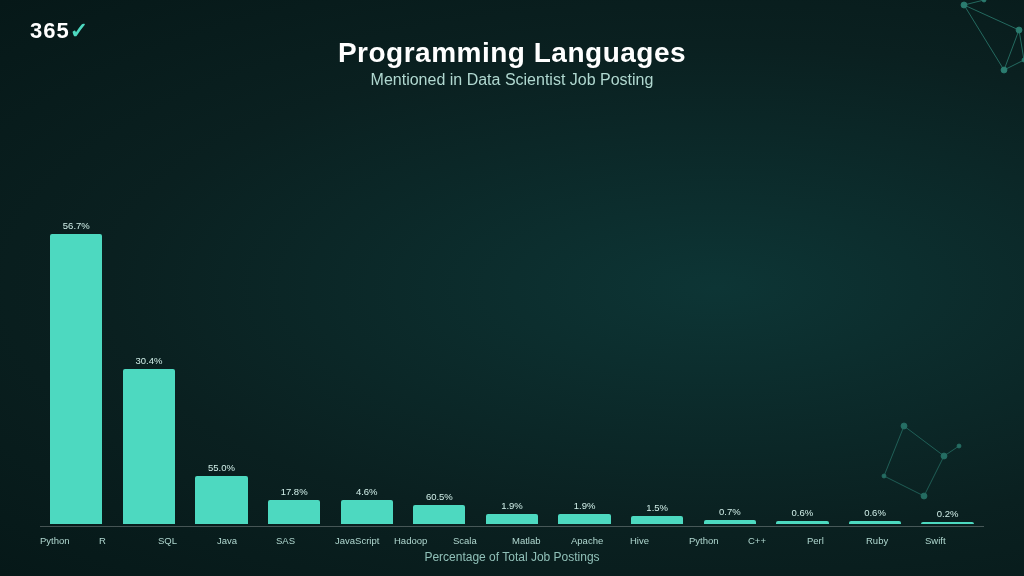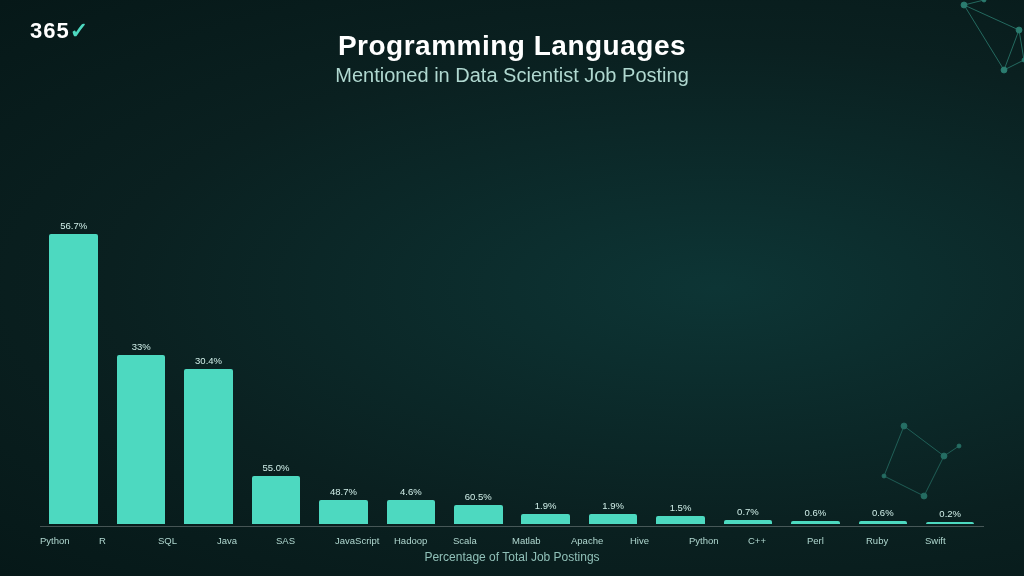--- a/index.html
+++ b/index.html
@@ -56,32 +56,32 @@
       display: flex;
       flex-direction: column;
       align-items: center;
       z-index: 5;
       padding: 18px 30px 10px 30px;
     }
 
     .title-area {
       text-align: center;
       margin-bottom: 4px;
-      margin-top: 12px;
+      margin-top: 19px;
     }
 
     .main-title {
       font-size: 28px;
       font-weight: 700;
       color: #ffffff;
       letter-spacing: 0.5px;
     }
 
     .sub-title {
-      font-size: 20px;
+      font-size: 16px;
       font-weight: 400;
       color: #b0d8d0;
       margin-top: 2px;
     }
 
     .chart-container {
       width: 100%;
       flex: 1;
       display: flex;
       flex-direction: column;
@@ -187,33 +187,29 @@
     <div class="sub-title">Mentioned in Data Scientist Job Posting</div>
   </div>
 
   <div class="chart-container">
     <div class="bars-area" id="bars-area">
         <div class="bar-group">
           <div class="bar-value">56.7%</div>
           <div class="bar" style="height: 290px;"></div>
         </div>
         <div class="bar-group">
-          <div class="bar-value">33%</div>
-          <div class="bar" style="height: 168.783px;"></div>
-        </div>
-        <div class="bar-group">
           <div class="bar-value">30.4%</div>
           <div class="bar" style="height: 155.485px;"></div>
         </div>
         <div class="bar-group">
           <div class="bar-value">55.0%</div>
           <div class="bar" style="height: 47.5661px;"></div>
         </div>
         <div class="bar-group">
-          <div class="bar-value">48.7%</div>
+          <div class="bar-value">17.8%</div>
           <div class="bar" style="height: 24.0388px;"></div>
         </div>
         <div class="bar-group">
           <div class="bar-value">4.6%</div>
           <div class="bar" style="height: 23.5273px;"></div>
         </div>
         <div class="bar-group">
           <div class="bar-value">60.5%</div>
           <div class="bar" style="height: 18.9242px;"></div>
         </div>

